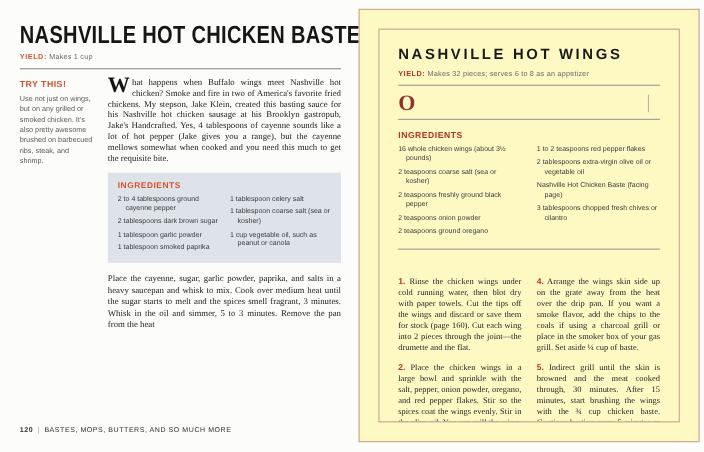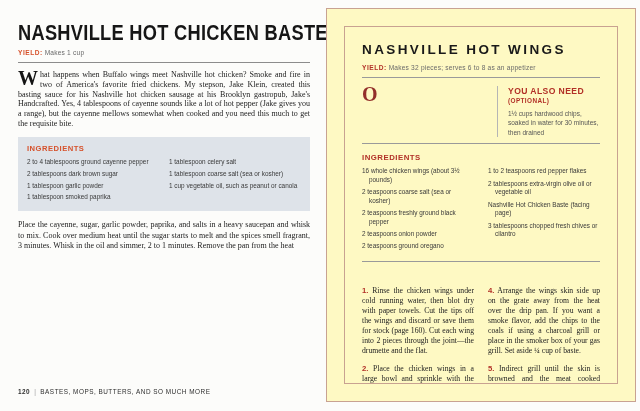--- a/index.html
+++ b/index.html
@@ -80,20 +80,24 @@
 
   <div class="page-left lp">
     <div class="lp-title">NASHVILLE HOT CHICKEN BASTE</div>
     <div class="yield-line">
       <span class="yield-label">YIELD:</span>
       <span>Makes 1 cup</span>
     </div>
     <hr class="rule">
 
     <div class="lp-body">
+      <aside class="lp-side">
+        <div class="try-title">TRY THIS!</div>
+        <p class="side-text">Use not just on wings, but on any grilled or smoked chicken. It's also pretty awesome brushed on barbecued ribs, steak, and shrimp.</p>
+      </aside>
 
       <div class="lp-main">
         <p class="intro"><span class="dropcap">W</span><span>hat happens when Buffalo wings meet Nashville hot chicken? Smoke and fire in two of America's favorite fried chickens. My stepson, Jake Klein, created this basting sauce for his Nashville hot chicken sausage at his Brooklyn gastropub, Jake's Handcrafted. Yes, 4 tablespoons of cayenne sounds like a lot of hot pepper (Jake gives you a range), but the cayenne mellows somewhat when cooked and you need this much to get the requisite bite.</span></p>
 
         <div class="ing-box">
           <div class="ing-head">INGREDIENTS</div>
           <div class="ing-cols">
             <ul>
               <li>2 to 4 tablespoons ground cayenne pepper</li>
               <li>2 tablespoons dark brown sugar</li>
@@ -102,21 +106,21 @@
             </ul>
             <ul>
               <li>1 tablespoon celery salt</li>
               <li>1 tablespoon coarse salt (sea or kosher)</li>
               <li>1 cup vegetable oil, such as peanut or canola</li>
             </ul>
           </div>
         </div>
 
         <div class="method-cols">
-          <p>Place the cayenne, sugar, garlic powder, paprika, and salts in a heavy saucepan and whisk to mix. Cook over medium heat until the sugar starts to melt and the spices smell fragrant, 3 minutes. Whisk in the oil and simmer, 2 to 1 minutes. Remove the pan from the heat</p>
+          <p>Place the cayenne, sugar, garlic powder, paprika, and salts in a heavy saucepan and whisk to mix. Cook over medium heat until the sugar starts to melt and the spices smell fragrant, 3 minutes. Whisk in the oil and simmer, 5 to 3 minutes. Remove the pan from the heat</p>
         </div>
       </div>
     </div>
   </div>
 
   <div class="lp-footer">
     <span class="pn">120</span><span class="sep">|</span><span>BASTES, MOPS, BUTTERS, AND SO MUCH MORE</span>
   </div>
 
   <div class="page-right rp">
@@ -124,25 +128,20 @@
       <div class="rp-title">NASHVILLE HOT WINGS</div>
       <div class="yield-line">
         <span class="yield-label">YIELD:</span>
         <span>Makes 32 pieces; serves 6 to 8 as an appetizer</span>
       </div>
       <hr class="rule2">
 
       <div class="rp-introrow">
         <p class="rp-intro"><span class="dropcap red">O</span></p>
         <div class="vdiv"></div>
-        <div class="need-col">
-          <div class="need-title">YOU ALSO NEED</div>
-          <div class="need-sub">(OPTIONAL)</div>
-          <p class="need-text">1½ cups hardwood chips, soaked in water for 30 minutes, then drained</p>
-        </div>
       </div>
 
       <hr class="rule2">
       <div class="rp-ing-head">INGREDIENTS</div>
       <div class="rp-ing-cols">
         <ul>
           <li>16 whole chicken wings (about 3½ pounds)</li>
           <li>2 teaspoons coarse salt (sea or kosher)</li>
           <li>2 teaspoons freshly ground black pepper</li>
           <li>2 teaspoons onion powder</li>

